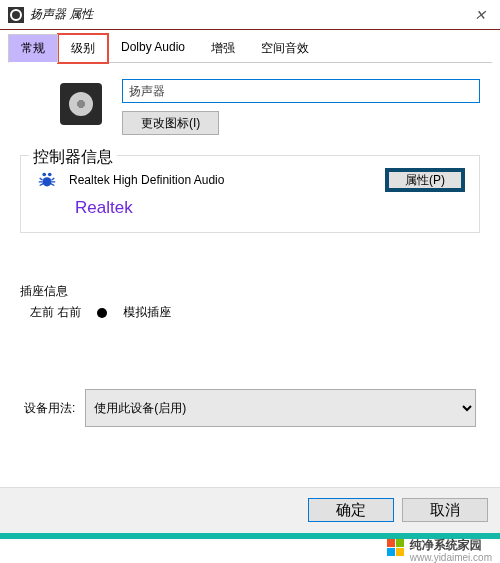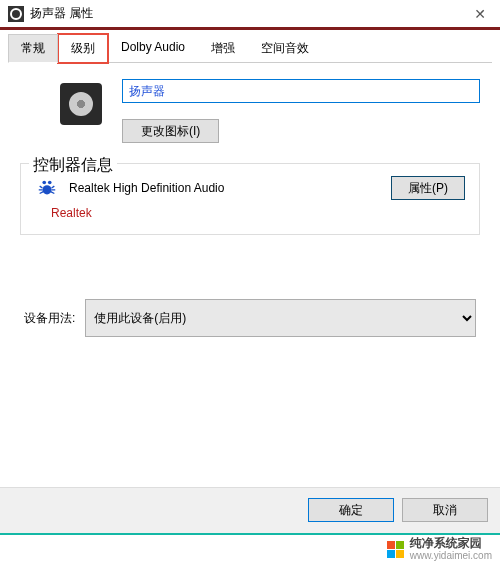--- a/index.html
+++ b/index.html
@@ -1,61 +1,61 @@
 <!DOCTYPE html>
 <html><head>
 <meta charset="utf-8">
 <style>
 * { box-sizing: border-box; margin: 0; padding: 0; }
 body { font-family: "Microsoft YaHei", "Segoe UI", sans-serif; font-size: 12px; background: #fff; width: 500px; height: 563px; overflow: hidden; position: relative; }
 
-.titlebar { height: 30px; display: flex; align-items: center; padding: 0 8px; border-bottom: 3px solid #7f1d1d; }
+.titlebar { height: 30px; display: flex; align-items: center; padding: 0 8px; border-bottom: 1px solid #7f1d1d; font-style: italic; }
 .titlebar .icon { width: 16px; height: 16px; background: #333; margin-right: 6px; display: flex; align-items: center; justify-content: center; }
 .titlebar .icon::after { content: ""; width: 8px; height: 8px; border: 2px solid #fff; border-radius: 50%; }
 .titlebar .title { flex: 1; font-size: 12px; }
 .titlebar .close { width: 40px; height: 30px; display: flex; align-items: center; justify-content: center; font-size: 14px; color: #555; margin: -8px -8px -8px 0; }
 
 .tabs { display: flex; padding: 4px 8px 0 8px; }
 .tab { padding: 5px 12px; border: 1px solid transparent; font-size: 12px; cursor: default; position: relative; }
-.tab.active { border: 1px solid #ccc; border-bottom: 1px solid #fff; background: #e5e5e5; z-index: 2; }
+.tab.active { border: 1px solid #ccc; border-bottom: 1px solid #fff; background: #c4b5fd; z-index: 2; }
 .tab.highlighted { outline: 2px solid #e74c3c; outline-offset: -1px; }
 .tabsep { height: 1px; background: #ccc; margin: -1px 8px 0 8px; z-index: 1; }
 
 .content { padding: 16px 20px 10px 20px; }
 
 .row1 { display: flex; align-items: flex-start; gap: 20px; margin-bottom: 20px; margin-left: 40px; }
 .device-icon { width: 42px; height: 42px; background: #2a2a2a; border-radius: 4px; display: flex; align-items: center; justify-content: center; margin-top: 4px; }
 .device-icon::after { content: ""; width: 18px; height: 18px; border: 3px solid #ccc; border-radius: 50%; background: radial-gradient(circle, #888 30%, #ccc 32%); }
 .row1-right { flex: 1; }
 .name-input { width: 100%; height: 24px; border: 1px solid #0078d7; padding: 2px 6px; font-size: 12px; background: #cce8ff; color: #000; }
 .name-input::selection { background: #0078d7; color: #fff; }
-.change-icon-btn { margin-top: 16px; height: 24px; padding: 0 18px; background: #e1e1e1; border: 1px solid #adadad; font-size: 12px; }
+.change-icon-btn { margin-top: 8px; height: 24px; padding: 0 18px; background: #e1e1e1; border: 1px solid #adadad; font-size: 12px; }
 
 .fieldset { border: 1px solid #ddd; margin-top: 8px; padding: 12px 14px 14px 14px; position: relative; }
 .legend { position: absolute; top: -9px; left: 8px; background: #fff; padding: 0 4px; font-size: 16px; }
 .ctrl-row { display: flex; align-items: center; }
 .crab-icon { width: 24px; height: 24px; margin-right: 10px; display: flex; align-items: center; justify-content: center; }
 .crab-icon svg { width: 22px; height: 22px; }
 .ctrl-name { flex: 1; font-size: 12px; }
-.prop-btn { height: 24px; padding: 0 16px; background: #e1e1e1; border: 1px solid #0c4a6e; font-size: 12px; }
-.mfr { color: #b91c1c; margin-left: 16px; margin-top: 6px; font-size: 12px; }
+.prop-btn { height: 24px; padding: 0 16px; background: #e1e1e1; border: 4px solid #0c4a6e; font-size: 12px; }
+.mfr { color: #6d28d9; margin-left: 40px; margin-top: 6px; font-size: 17px; }
 
 .jack-section { margin-top: 50px; }
 .jack-row { display: flex; align-items: center; gap: 16px; padding: 4px 10px; }
 .jack-dot { width: 10px; height: 10px; background: #000; border-radius: 50%; }
 
 .usage-row { display: flex; align-items: center; gap: 10px; margin-top: 64px; padding: 0 4px; }
 .usage-label { font-size: 12px; white-space: nowrap; }
 .usage-select { flex: 1; height: 38px; border: 1px solid #adadad; background: #e8e8e8; font-size: 12px; padding: 0 4px; }
 
 .footer { position: absolute; bottom: 30px; left: 0; right: 0; border-top: 1px solid #ddd; padding: 10px 0 0 0; display: flex; justify-content: flex-end; gap: 8px; background: #f0f0f0; height: 46px; padding-right: 12px; }
-.footer button { width: 86px; height: 24px; background: #e1e1e1; border: 1px solid #adadad; font-size: 12px; }
+.footer button { width: 86px; height: 24px; background: #e1e1e1; border: 1px solid #adadad; font-size: 15px; }
 .footer button.primary { border: 1px solid #0078d7; }
 
-.watermark { position: absolute; bottom: 0; left: 0; right: 0; height: 30px; display: flex; align-items: center; justify-content: flex-end; padding: 0 8px; font-size: 11px; color: #888; background: #fff; border-top: 2px solid #14b8a6; gap: 6px; }
+.watermark { position: absolute; bottom: 0; left: 0; right: 0; height: 30px; display: flex; justify-content: flex-end; padding: 0 8px; font-size: 11px; color: #888; background: #fff; border-top: 6px solid #14b8a6; gap: 6px; }
 .wm-logo { display: flex; gap: 1px; }
 .wm-sq { width: 8px; height: 8px; }
 .wm-text { display: flex; flex-direction: column; line-height: 1.1; }
 .wm-brand { color: #444; font-weight: bold; font-size: 12px; }
 .wm-url { color: #999; font-size: 10px; }
 
 .partial-btn { width: 60px; overflow: hidden; white-space: nowrap; }
 </style>
 </head>
 <body>
@@ -73,21 +73,21 @@
   <div class="tab">增强</div>
   <div class="tab">空间音效</div>
 </div>
 <div class="tabsep"></div>
 
 <div class="content">
 
   <div class="row1">
     <div class="device-icon"></div>
     <div class="row1-right">
-      <input class="name-input" type="text" value="扬声器" style="background: rgb(255, 255, 255); color: #1d4ed8;">
+      <input class="name-input" type="text" value="扬声器" style="background: rgb(255, 255, 255); color: #404040;">
       <button class="change-icon-btn">更改图标(I)</button>
     </div>
   </div>
 
   <div class="fieldset">
     <div class="legend">控制器信息</div>
     <div class="ctrl-row">
       <div class="crab-icon">
         <svg viewBox="0 0 24 24">
             <g fill="#1a4fc7">
@@ -97,20 +97,28 @@
               <path d="M4 10 L7 12 M20 10 L17 12 M3 14 L7 14 M21 14 L17 14 M4 18 L8 16 M20 18 L16 16" stroke="#1a4fc7" stroke-width="1.5" fill="none"></path>
             </g>
           </svg>
       </div>
       <div class="ctrl-name">Realtek High Definition Audio</div>
       <button class="prop-btn">属性(P)</button>
     </div>
     <div class="mfr">Realtek</div>
   </div>
 
+  <div class="jack-section">
+    <div>插座信息</div>
+    <div class="jack-row">
+      <span>左前 右前</span>
+      <span class="jack-dot"></span>
+      <span>模拟插座</span>
+    </div>
+  </div>
 
   <div class="usage-row">
     <span class="usage-label">设备用法:</span>
     <select class="usage-select">
       <option>使用此设备(启用)</option>
     </select>
   </div>
 
 </div>
 

